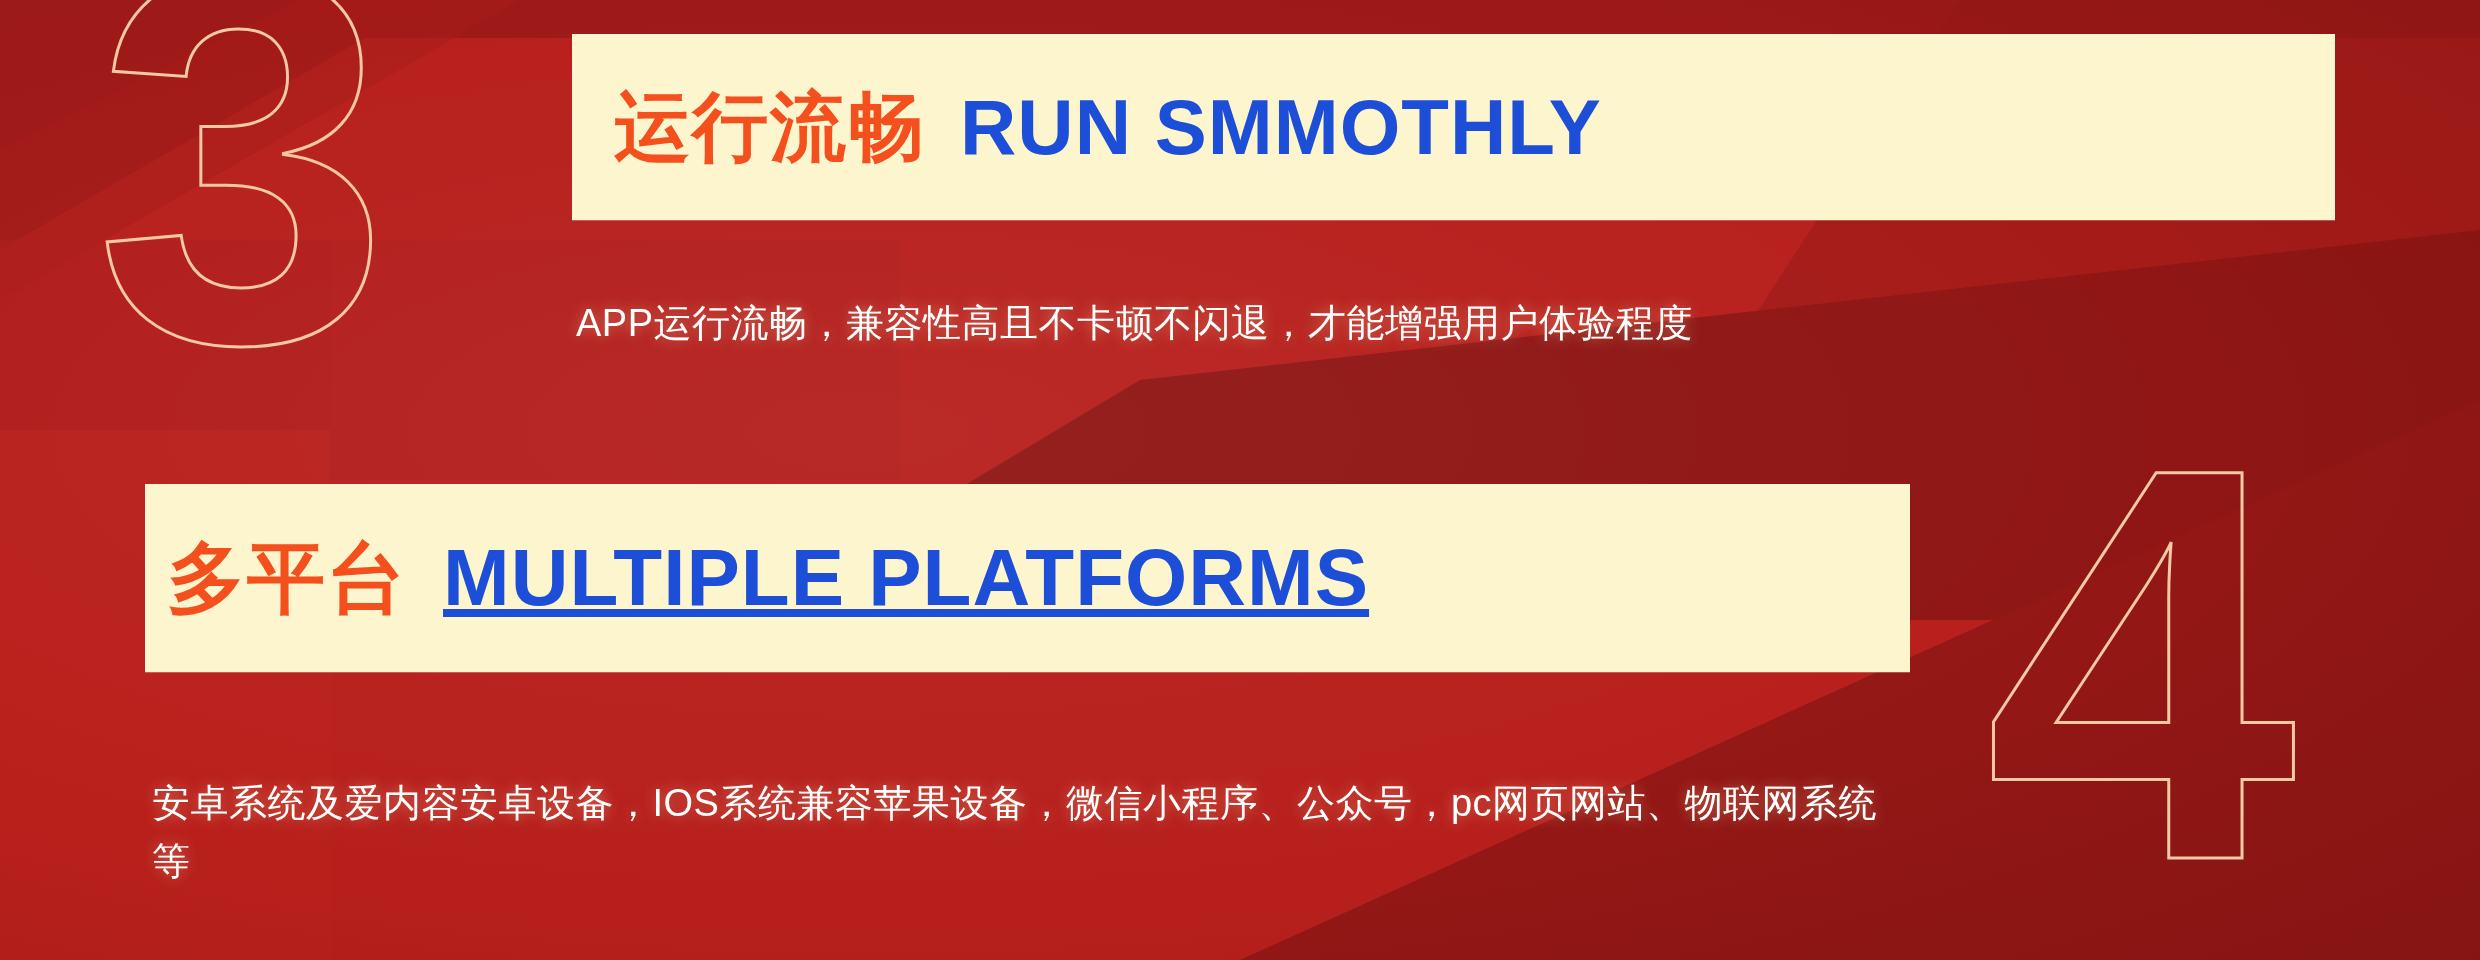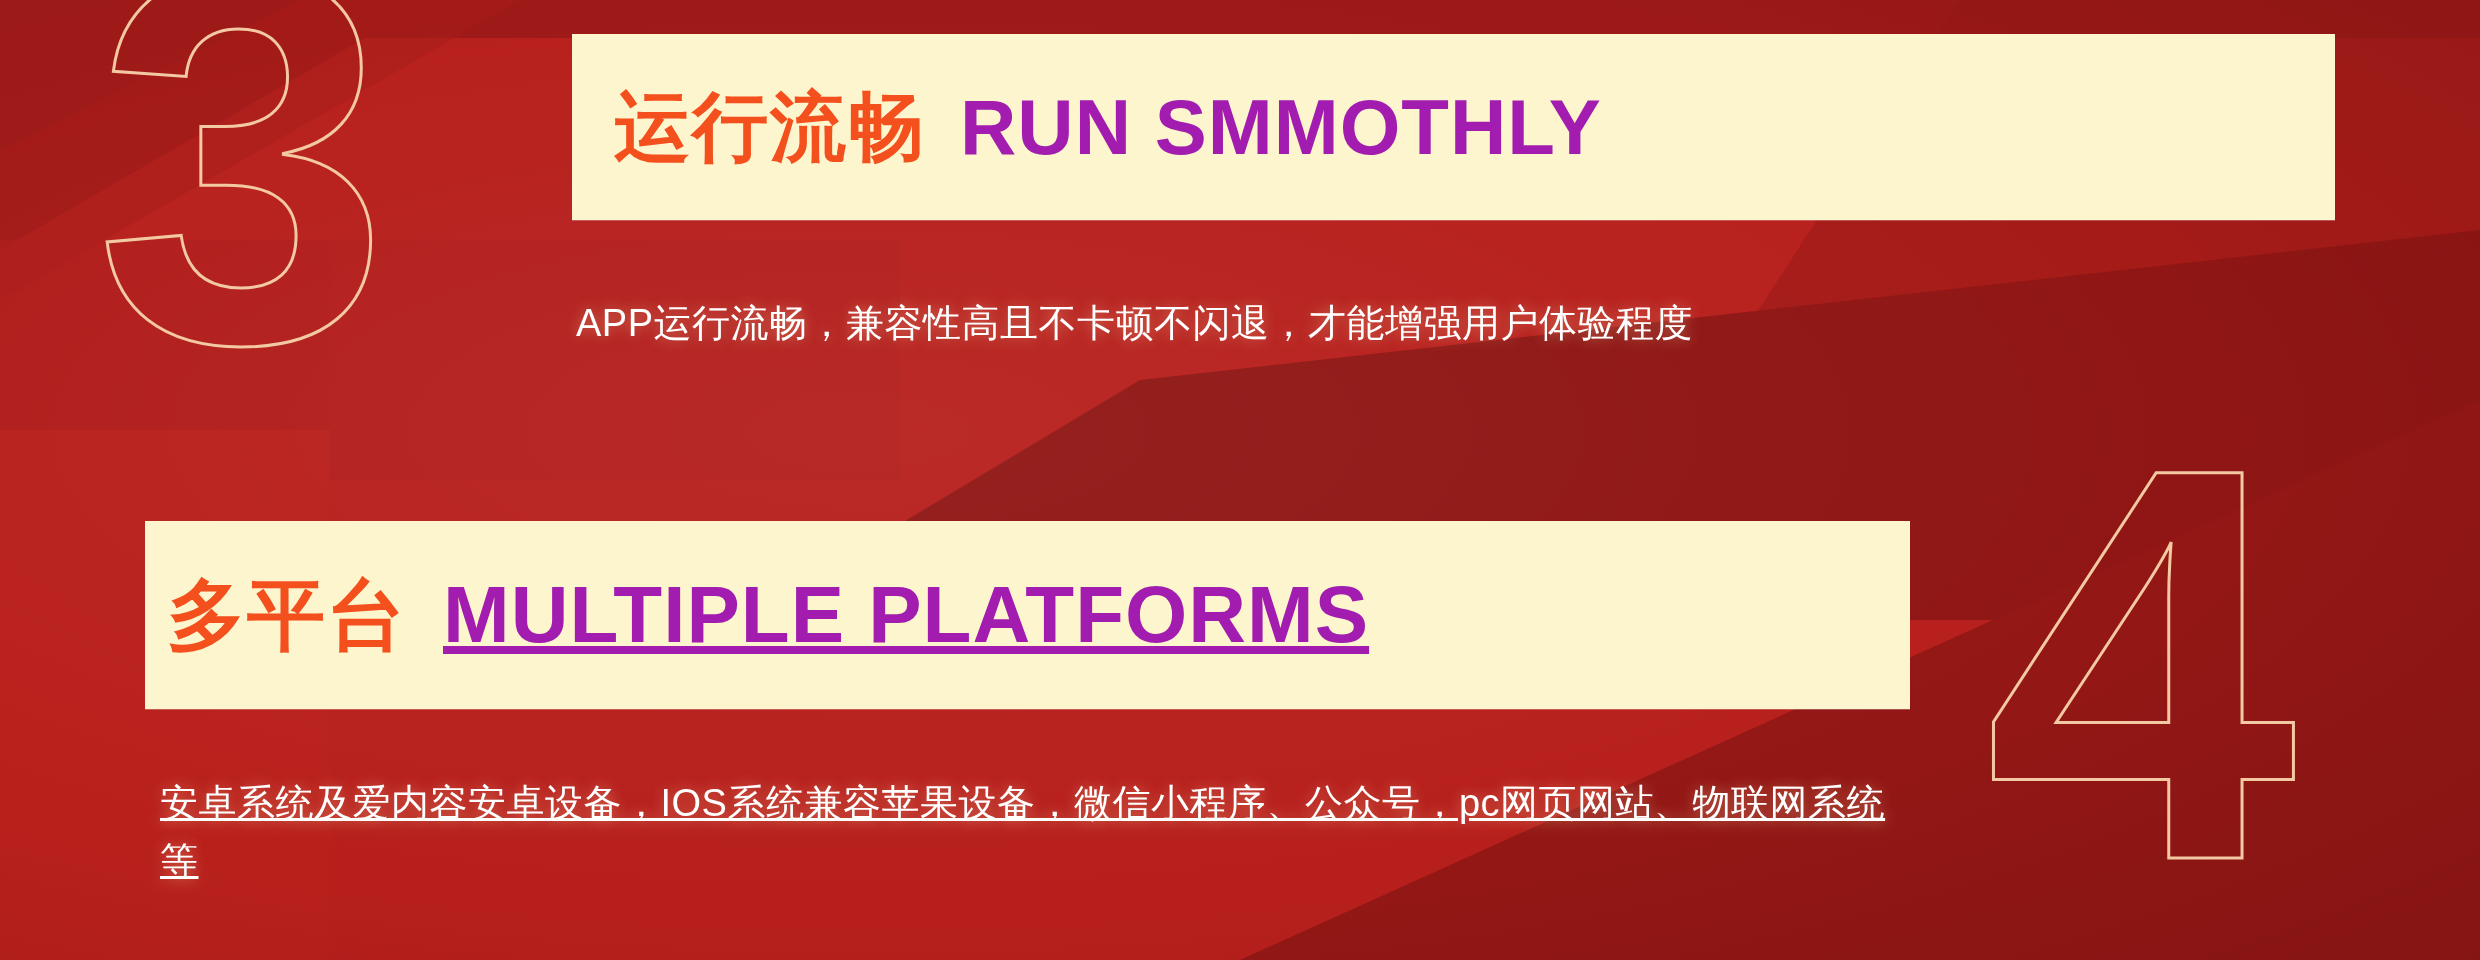--- a/index.html
+++ b/index.html
@@ -76,37 +76,37 @@
   }
   .banner-1 {
     left: 572px;
     top: 34px;
     width: 1763px;
     height: 186px;
     padding-left: 42px;
   }
   .banner-2 {
     left: 145px;
-    top: 521px;
+    top: 484px;
     width: 1765px;
     height: 188px;
     padding-left: 22px;
   }
   .banner-cn {
     color: #f4501e;
     font-weight: 700;
     font-size: 76px;
     line-height: 1;
     letter-spacing: 2px;
     white-space: nowrap;
   }
   .banner-1 .banner-cn { font-size: 76px; }
   .banner-2 .banner-cn { font-size: 78px; }
   .banner-en {
-    color: #a21caf;
+    color: #1d4ed8;
     font-weight: 700;
     font-size: 78px;
     line-height: 1;
     letter-spacing: 1px;
     white-space: nowrap;
     margin-left: 34px;
   }
   .banner-2 .banner-en { font-size: 80px; margin-left: 36px; text-decoration: underline; }
 
   
@@ -118,24 +118,23 @@
     letter-spacing: 0.5px;
     text-shadow: 0 0 14px rgba(255, 214, 160, 0.45);
     white-space: pre-wrap;
   }
   .para-1 {
     left: 576px;
     top: 295px;
     width: 1780px;
   }
   .para-2 {
-    left: 160px;
+    left: 152px;
     top: 775px;
     width: 1760px;
-    text-decoration: underline;
   }
 </style>
 </head>
 <body>
 
 <div id="page">
 
   <div class="bg-layer">
     <div class="facet f-base"></div>
     <div class="facet f-topstrip"></div>

